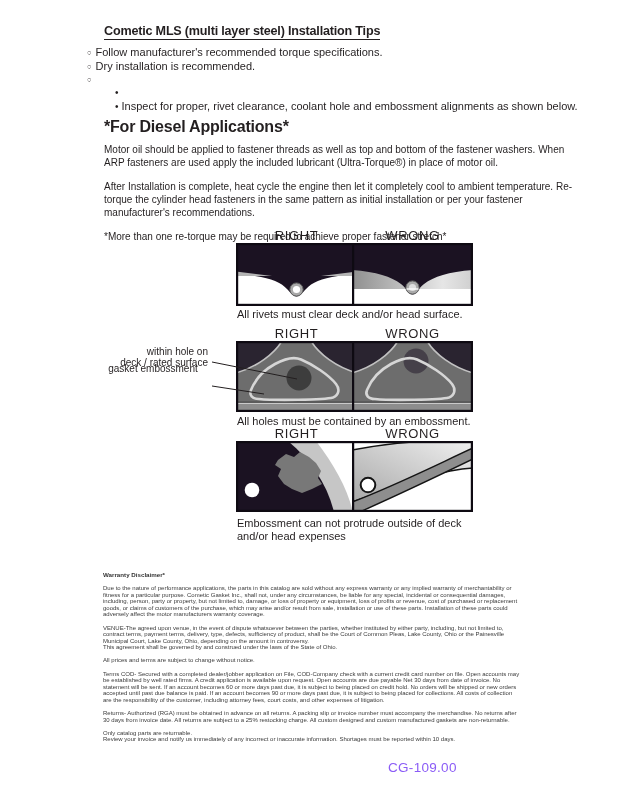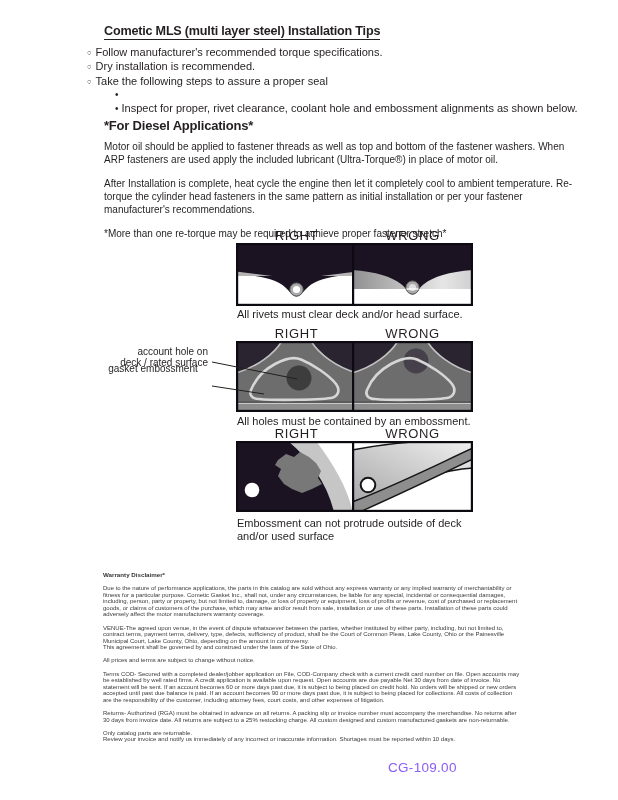--- a/index.html
+++ b/index.html
@@ -12,21 +12,21 @@
     position:absolute;left:104px;top:24px;font-size:12.6px;font-weight:bold;
     letter-spacing:-0.2px;border-bottom:1.6px solid #231f20;padding-bottom:1px;white-space:nowrap;
   }
   .tips{position:absolute;left:87px;top:46px;width:510px;font-size:11px;line-height:12.4px;}
   .tip{display:flex;align-items:baseline;white-space:nowrap;}
   .tip .b1{font-size:7.5px;margin-right:4px;position:relative;top:-1px;}
   .tip.sub{margin-left:28px;}
   .tip .b2{font-size:10px;margin-right:3px;}
   
   .diesel{position:absolute;left:104px;top:118px;width:482px;}
-  .diesel h2{margin:0 0 7px 0;font-size:13px;font-weight:bold;letter-spacing:-0.2px;}
+  .diesel h2{margin:0 0 7px 0;font-size:16px;font-weight:bold;letter-spacing:-0.2px;}
   .diesel p{margin:0 0 11px 0;font-size:10px;line-height:13px;}
   
   .fig-row{position:absolute;left:236px;width:260px;}
   .fig-col{position:absolute;top:0;width:121px;}
   .fig-col.left{left:0;}
   .fig-col.right{left:116px;}
   .fig-label{font-size:13px;letter-spacing:0.6px;text-align:center;margin-bottom:1px;line-height:13px;}
   .fig-col svg{display:block;width:121px;}
   .fig-caption{position:absolute;left:1px;font-size:11px;line-height:12.5px;white-space:nowrap;}
   #row1{top:229px;} #row1 .fig-caption{top:79px;}
@@ -56,21 +56,20 @@
     <div class="tip">
       <span class="b1">○</span>
       <span>Follow manufacturer's recommended torque specifications.</span>
     </div>
     <div class="tip">
       <span class="b1">○</span>
       <span>Dry installation is recommended.</span>
     </div>
     <div class="tip">
       <span class="b1">○</span>
-      <span>Take the following steps to assure a proper seal</span>
     </div>
     <div class="tip sub">
       <span class="b2">•</span>
     </div>
     <div class="tip sub">
       <span class="b2">•</span>
       <span>Inspect for proper, rivet clearance, coolant hole and embossment alignments as shown below.</span>
     </div>
   </div>
 
@@ -151,21 +150,21 @@
         <line x1="0" y1="61" x2="121" y2="61" stroke="#4a4a4a" stroke-width="1"></line>
         <circle cx="64" cy="20" r="12.5" fill="#454049"></circle>
         <path d="M23,58 C16,58 13,54 15,49 C19,39 28,29 39,23 C50,17 58,15.5 65,18.5 C77,23.5 93,34 100,43 C104,48 103,54 97,56.5 C88,59 38,59.5 23,58 Z" fill="none" stroke="#d6d6d6" stroke-width="2.6"></path>
         <rect x="1.1" y="1.1" width="118.8" height="68.8" fill="none" stroke="#0e0a12" stroke-width="2.2"></rect>
       </svg>
     </div>
     <div class="fig-caption">All holes must be contained by an embossment.</div>
   </div>
 
   <div class="callout" id="co-coolant">
-    <div>account hole on</div>
+    <div>within hole on</div>
     <div>deck / rated surface</div>
   </div>
   <div class="callout" id="co-emboss">gasket embossment</div>
   <svg class="leader-svg" viewBox="0 0 95 44">
     <line x1="4" y1="6" x2="89" y2="23" stroke="#231f20" stroke-width="1"></line>
     <line x1="4" y1="30" x2="56" y2="38" stroke="#231f20" stroke-width="1"></line>
   </svg>
 
   <div class="fig-row" id="row3">
     <div class="fig-col left">
@@ -188,21 +187,21 @@
               <stop offset="1" stop-color="#f0f0f0"></stop>
           </linearGradient>
         </defs>
         <rect width="121" height="71" fill="#ffffff"></rect>
         <path d="M0,9 C32,3 58,0 85,0 L121,0 L121,27 C84,29 40,47 0,61 Z" fill="url(#gF)" stroke="#141414" stroke-width="1.4"></path>
         <path d="M0,61 C40,46 82,25 121,7 L121,18 C88,34 46,54 10,70 L0,71 Z" fill="#8e8e8e" stroke="#141414" stroke-width="1.4"></path>
         <circle cx="16" cy="44" r="7.3" fill="#ffffff" stroke="#141414" stroke-width="2"></circle>
         <rect x="1.1" y="1.1" width="118.8" height="68.8" fill="none" stroke="#0e0a12" stroke-width="2.2"></rect>
       </svg>
     </div>
-    <div class="fig-caption">Embossment can not protrude outside of deck and/or used surface</div>
+    <div class="fig-caption">Embossment can not protrude outside of deck and/or head expenses</div>
   </div>
 
   <div class="legal">
     <div class="lh">Warranty Disclaimer*</div>
     <p>Due to the nature of performance applications, the parts in this catalog are sold without any express warranty or any implied warranty of merchantability or fitness for a particular purpose.  Cometic Gasket Inc., shall not, under any circumstances, be liable for any special, incidental or consequential damages, including, person, party or property, but not limited to, damage, or loss of property or equipment, loss of profits or revenue, cost of purchased or replacement goods, or claims of customers of the purchase, which may arise and/or result from sale, installation or use of these parts.  Installation of these parts could adversely affect the motor manufacturers warranty coverage.</p>
     <p class="tight">VENUE-The agreed upon venue, in the event of dispute whatsoever between the parties, whether instituted by either party, including, but not limited to, contract terms, payment terms, delivery, type, defects, sufficiency of product, shall be the Court of Common Pleas, Lake County, Ohio or the Painesville Municipal Court, Lake County, Ohio, depending on the amount in controversy.</p>
     <p>This agreement shall be governed by and construed under the laws of the State of Ohio.</p>
     <p>All prices and terms are subject to change without notice.</p>
     <p>Terms COD- Secured with a completed dealer/jobber application on File, COD-Company check with a current credit card number on file.  Open accounts may be established by well rated firms.  A credit application is available upon request.  Open accounts are due payable Net 30 days from date of invoice.  No statement will be sent.  If an account becomes 60 or more days past due, it is subject to being placed on credit hold.  No orders will be shipped or new orders accepted until past due balance is paid.  If an account becomes 90 or more days past due, it is subject to being placed for collections.  All costs of collection are the responsibility of the customer, including attorney fees, court costs, and other expenses of litigation.</p>
     <p>Returns- Authorized (RGA) must be obtained in advance on all returns.  A packing slip or invoice number must accompany the merchandise.  No returns after 30 days from invoice date.  All returns are subject to a 25% restocking charge.  All custom designed and custom manufactured gaskets are non-returnable.</p>

